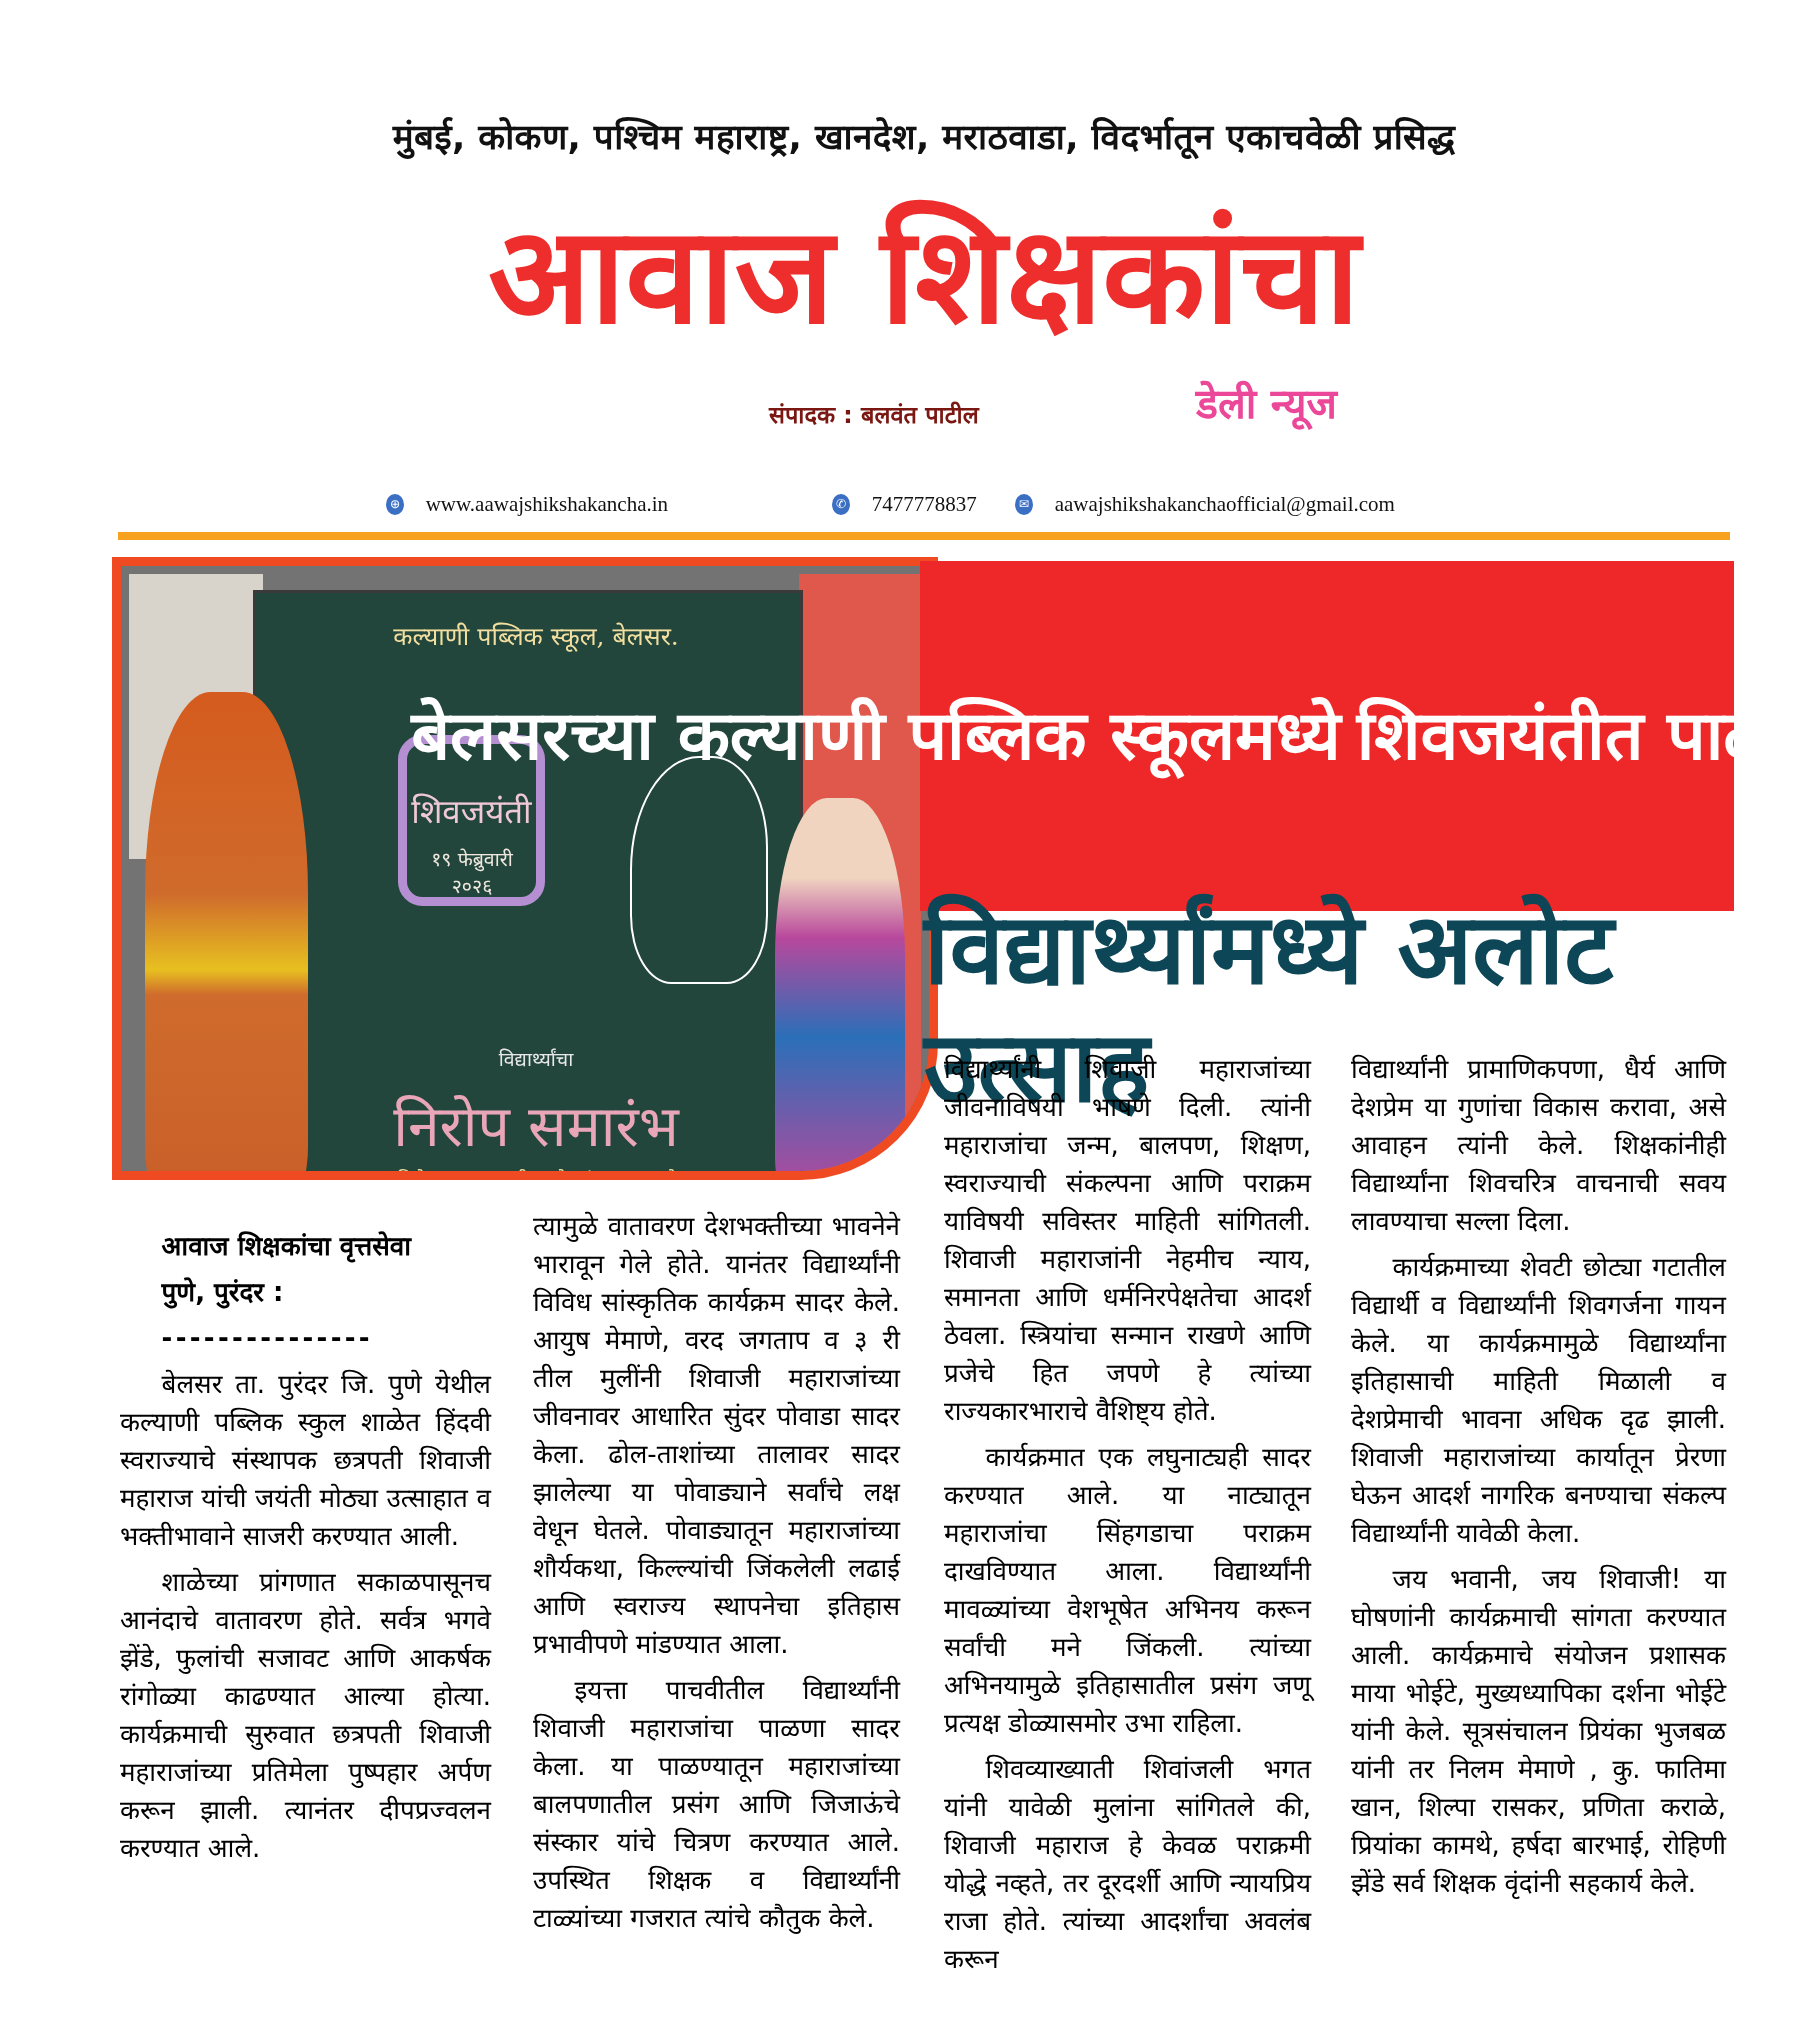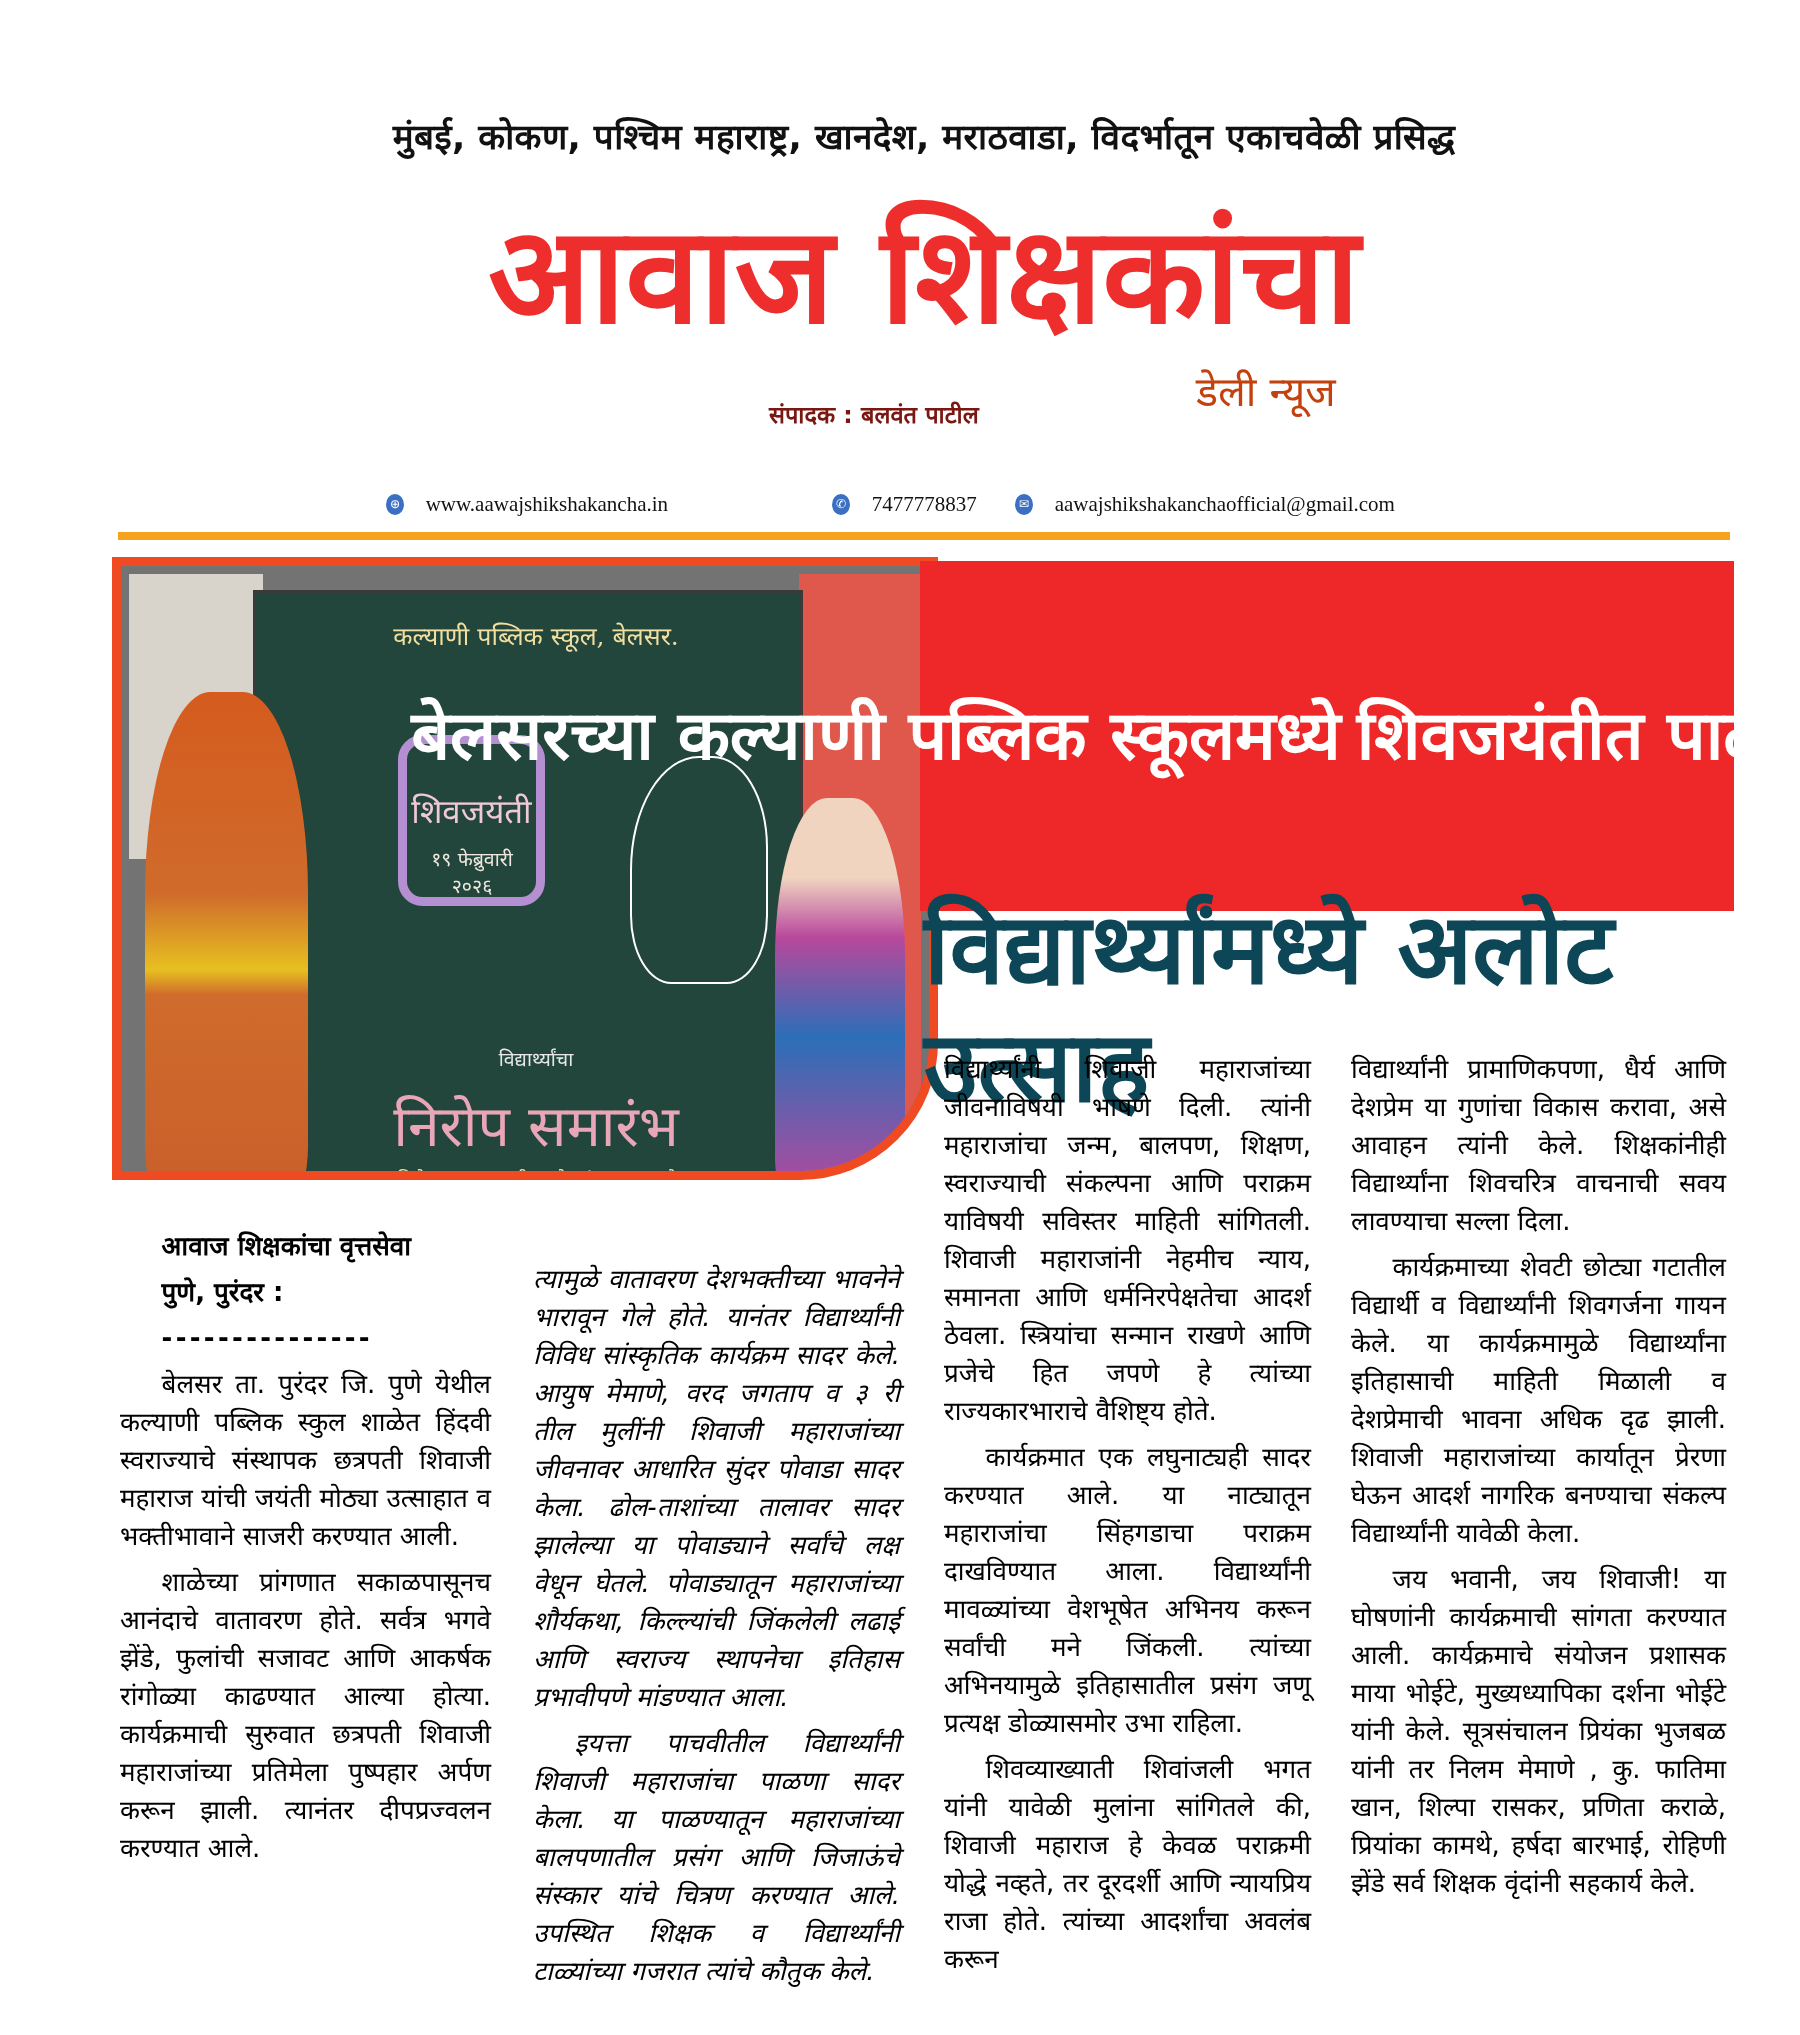--- a/index.html
+++ b/index.html
@@ -12,22 +12,22 @@
   }
   .masthead {
     position: absolute; left: 0; top: 179px; width: 1800px; text-align: center;
     font-size: 134px; font-weight: bold; color: #ee2e2c; line-height: 1.1;
   }
   .editor {
     position: absolute; left: 745px; top: 374px;
     font-size: 23.6px; font-weight: bold; color: #7a1712;
   }
   .daily {
-    position: absolute; left: 1172px; top: 338px;
-    font-size: 41px; font-weight: normal; color: #c2410c;
+    position: absolute; left: 1172px; top: 350px;
+    font-size: 41px; font-weight: bold; color: #ec4899;
   }
 
   .contacts { position: absolute; top: 452px; left: 0; width: 1800px; height: 33px; }
   .contact { position: absolute; display: flex; align-items: center; gap: 5.7px;
     font-family: "Liberation Serif", serif; font-size: 21px; color: #111; }
   .contact .ic { width: 18px; height: 21px; border-radius: 50%; background: #3a6fc4; color: #fff;
     font-size: 12.2px; display: flex; align-items: center; justify-content: center; }
   .c-web { left: 346px; } .c-phone { left: 792px; } .c-mail { left: 975px; }
 
   .orange-rule { position: absolute; left: 94px; top: 508px; width: 1612px; height: 8.1px; background: #f7a21f; }
@@ -70,21 +70,21 @@
     position: absolute; left: 900px; top: 867px; width: 814px; text-align: left;
     font-size: 98px; font-weight: bold; color: #0d4656; line-height: 1.2;
   }
 
   .col {
     position: absolute; font-size: 26px; line-height: 38px; text-align: justify; color: #000;
   }
   .col p { text-indent: 1.6em; }
   .col p.noindent { text-indent: 0; }
   .col1 { left: 88px; top: 1195px; width: 387px; }
-  .col2 { left: 501px; top: 1228px; width: 383px; font-style: italic; }
+  .col2 { left: 501px; top: 1175px; width: 383px; }
   .col3 { left: 912px; top: 1018px; width: 383px; }
   .col4 { left: 1319px; top: 1018px; width: 391px; }
   .byline { font-weight: bold; text-indent: 0.9em; }
   .dashes { font-weight: bold; letter-spacing: 3.3px; text-indent: 0.9em; }
 </style>
 </head>
 <body>
 
 <div class="tagline">मुंबई, कोकण, पश्चिम महाराष्ट्र, खानदेश, मराठवाडा, विदर्भातून एकाचवेळी प्रसिद्ध</div>
 <div class="masthead">आवाज शिक्षकांचा</div>

